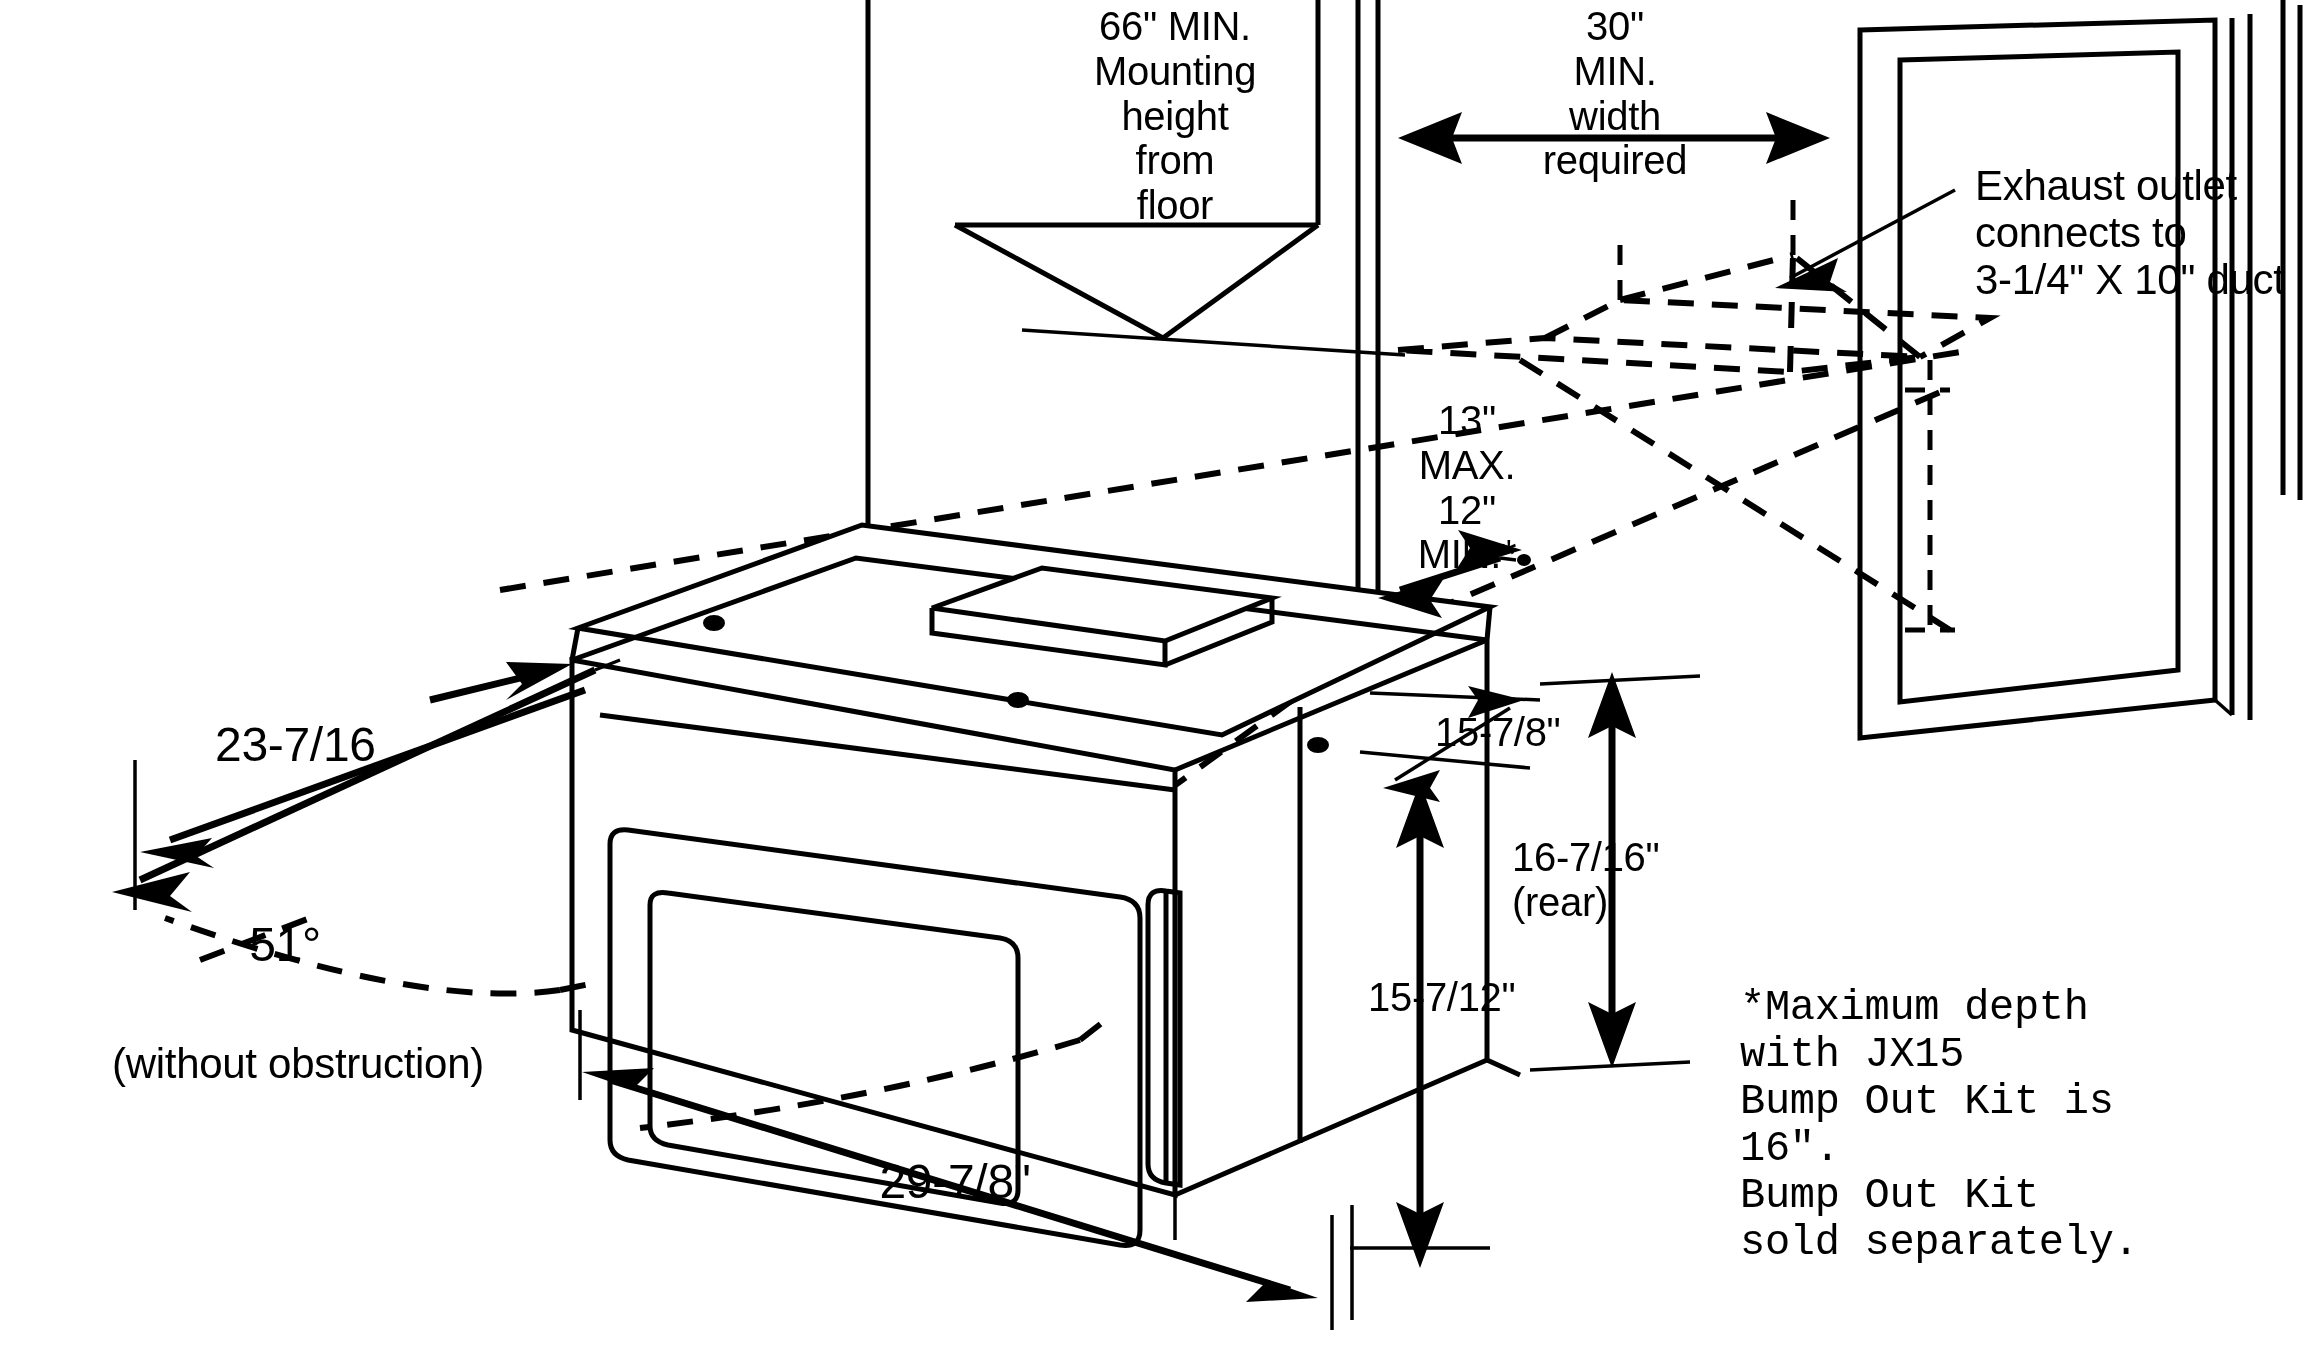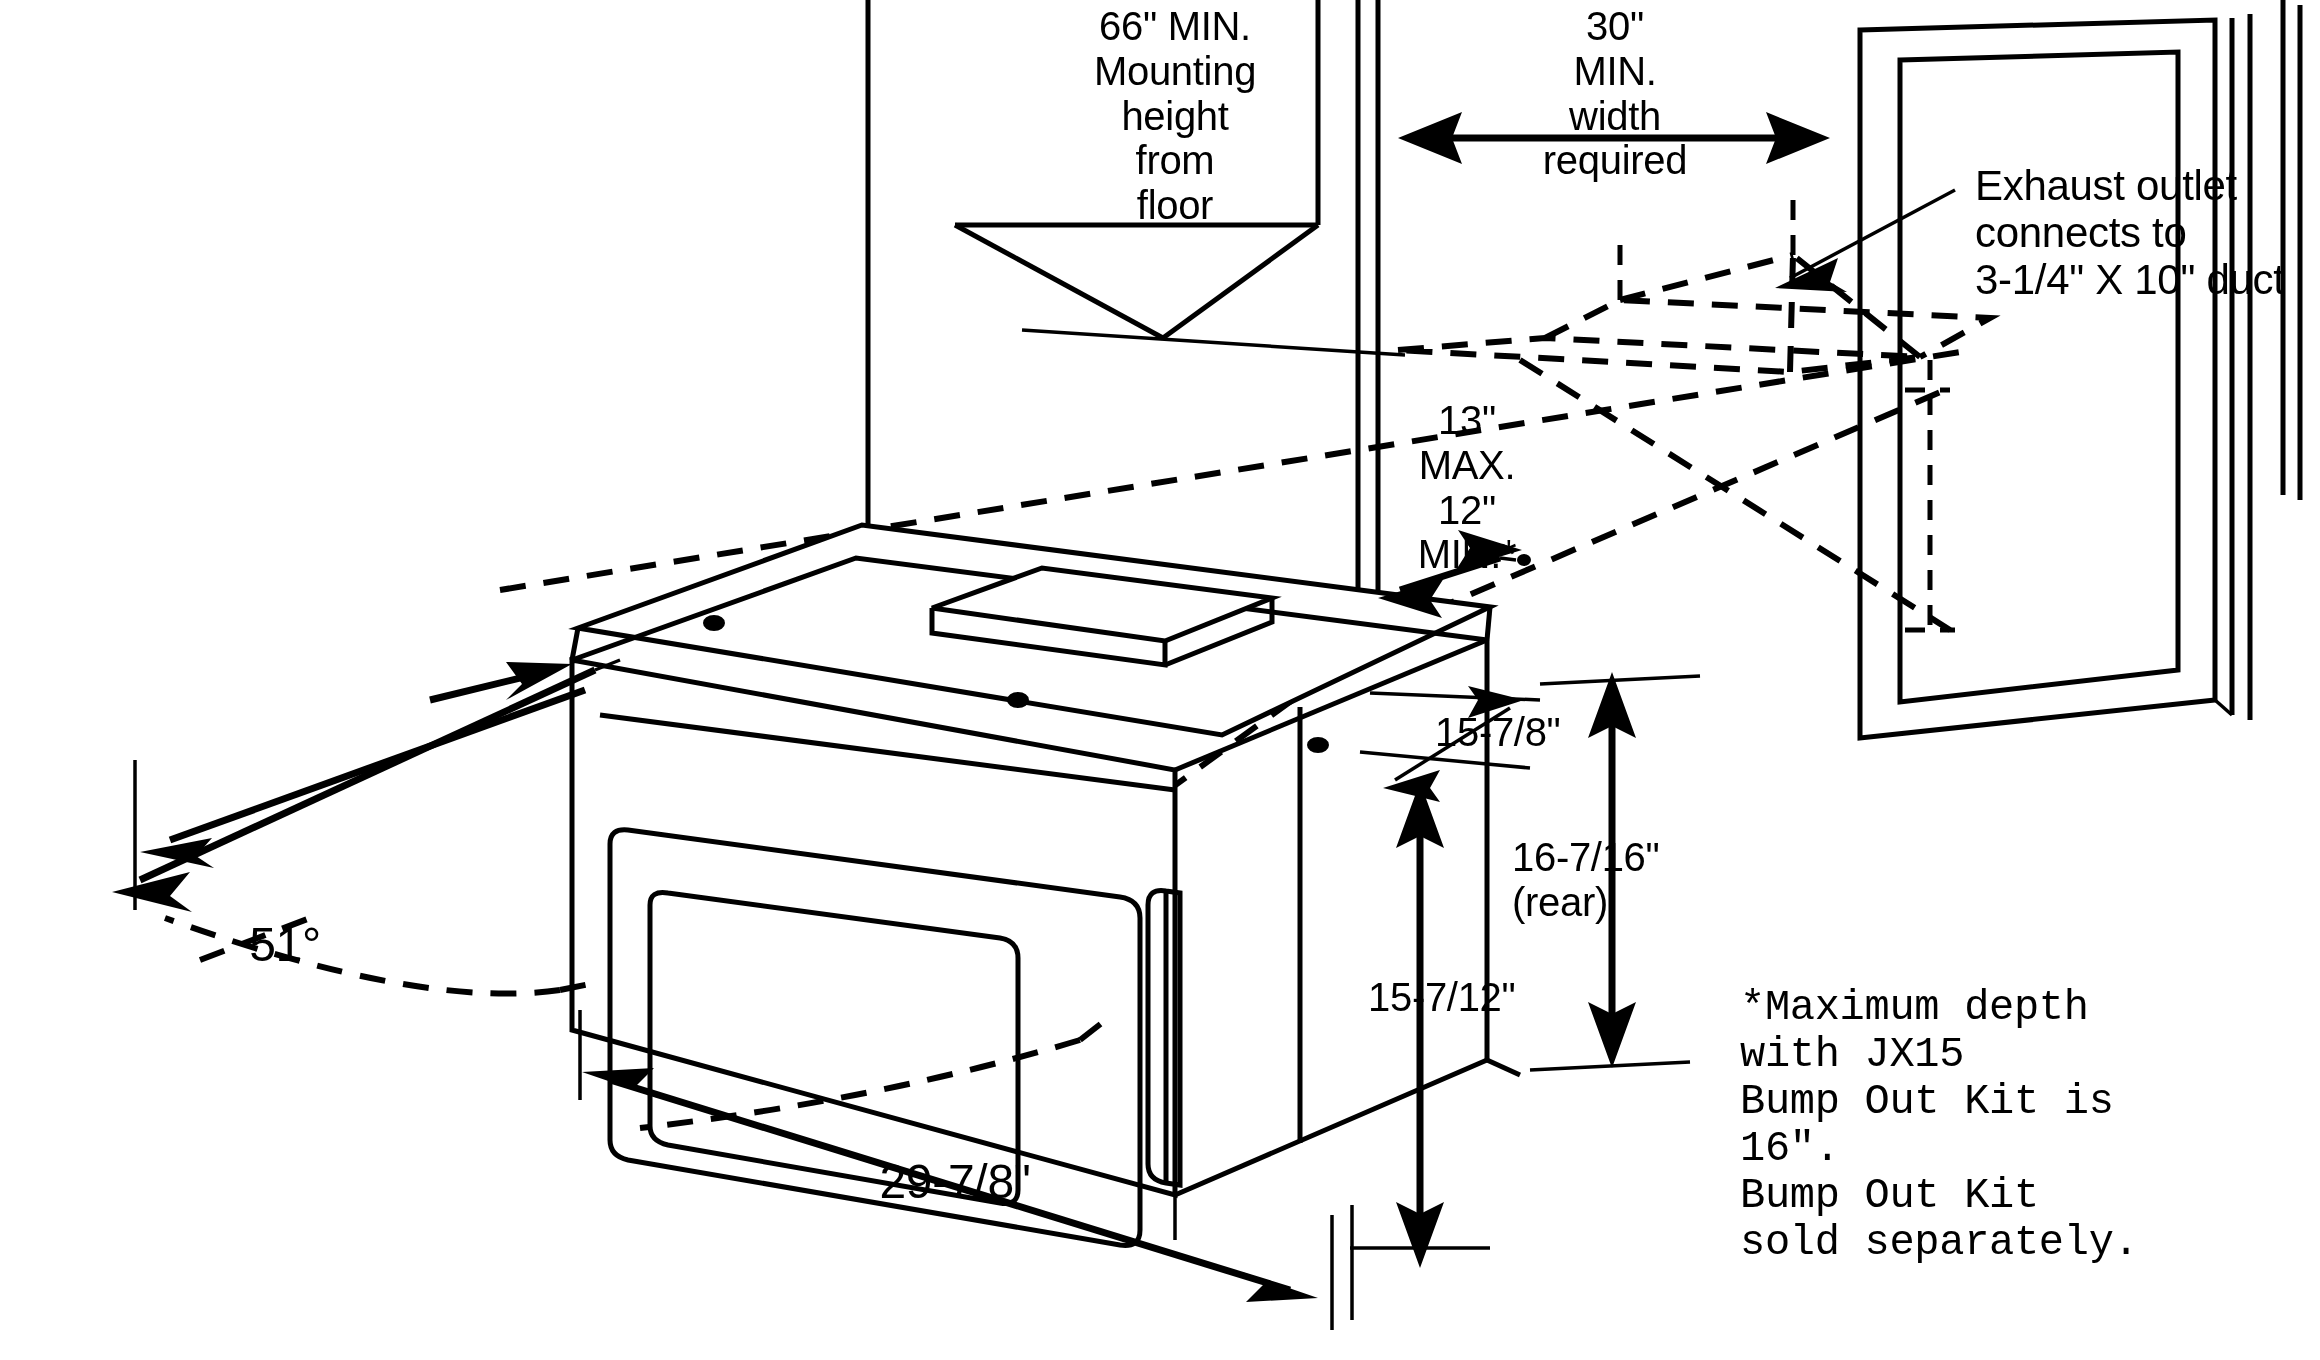--- a/index.html
+++ b/index.html
@@ -276,24 +276,26 @@
   <div class="lbl lbl-l t-note" style="left:1975px; top:162px; width:350px;">Exhaust outlet
 connects to
 3-1/4" X 10" duct</div>
 
 
   <div class="lbl lbl-c t-dim" style="left:1382px; top:398px; width:170px;">13"
 MAX.
 12"
 MIN.*</div>
 
+  <div class="lbl lbl-l t-big" style="left:215px; top:718px; width:290px;">23-7/16</div>
 
   <div class="lbl lbl-c t-big" style="left:200px; top:918px; width:170px;">51°</div>
 
 
+  <div class="lbl lbl-c t-note" style="left:78px; top:1040px; width:440px;">(without obstruction)</div>
 
   <div class="lbl lbl-c t-big" style="left:830px; top:1155px; width:250px;">29-7/8"</div>
 
   <div class="lbl lbl-l t-dim" style="left:1435px; top:710px; width:220px;">15-7/8"</div>
 
   <div class="lbl lbl-l t-dim" style="left:1368px; top:975px; width:230px;">15-7/12"</div>
 
   <div class="lbl lbl-l t-dim" style="left:1512px; top:835px; width:230px;">16-7/16"
 (rear)</div>
 

